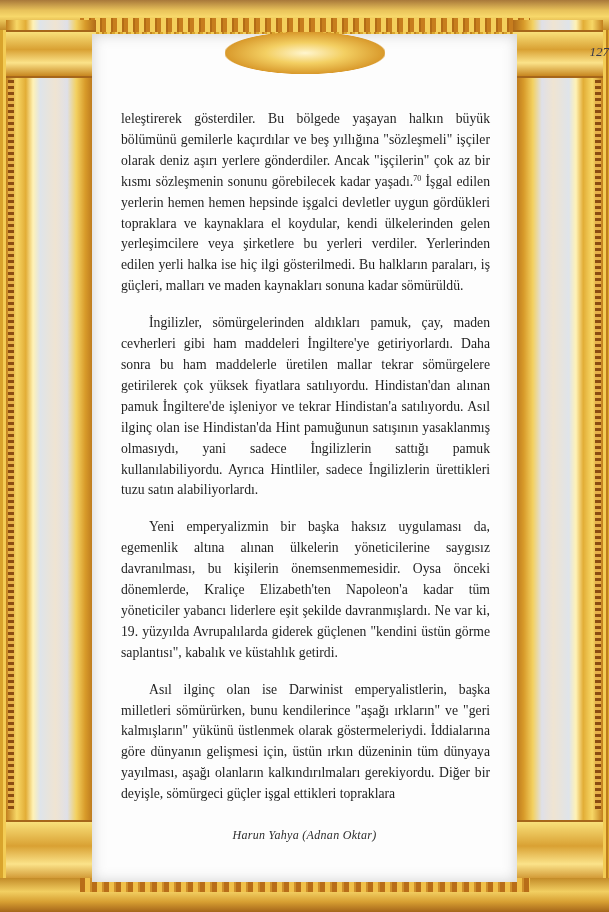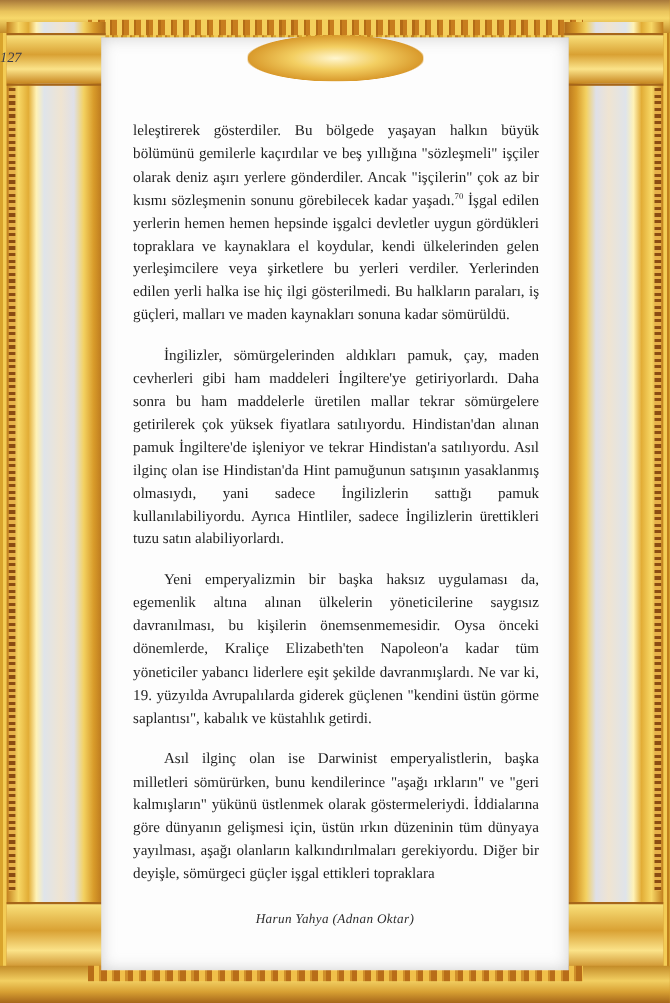--- a/index.html
+++ b/index.html
@@ -49,21 +49,21 @@
   .page {
     position:absolute; left:92px; top:34px; width:425px; height:848px;
     background:#fdfdfd;
     box-shadow: inset 0 0 14px rgba(150,150,150,0.45);
   }
   .crest {
     position:absolute; left:225px; top:32px; width:160px; height:42px;
     background: radial-gradient(ellipse at center, #fff6cf 0%, #f3cf62 35%, #d99a2c 70%, rgba(217,154,44,0) 72%);
   }
   .page-number {
-    position:absolute; left:0; top:44px; width:609px; text-align:left;
+    position:absolute; left:0; top:44px; width:609px; text-align:right;
     font-style:italic; font-size:13px; color:#3a3a4a;
   }
   .text {
     position:absolute; left:105px; top:93px; width:401px;
     font-size:13.7px; line-height:20.9px; color:#1e1e1e;
     text-align:justify; hyphens:manual;
   }
   .text p { margin:16px; }
   .text p.indent { text-indent:28px; }
   .text sup { font-size:8px; line-height:0; vertical-align:5px; }

